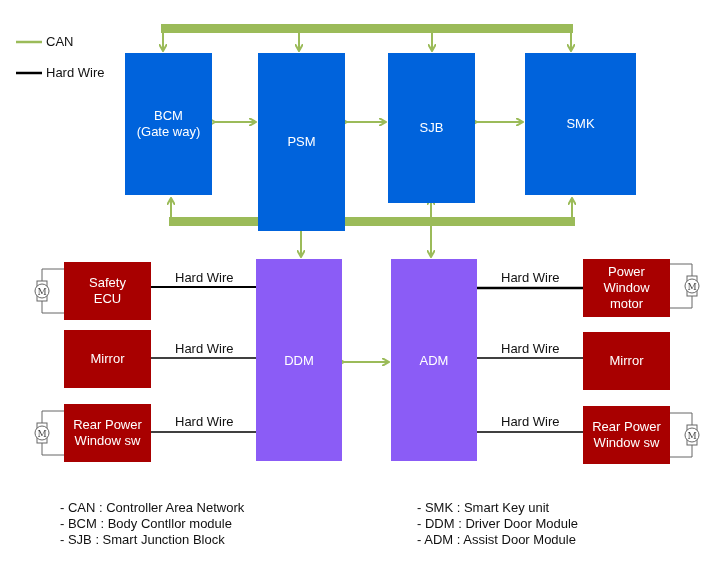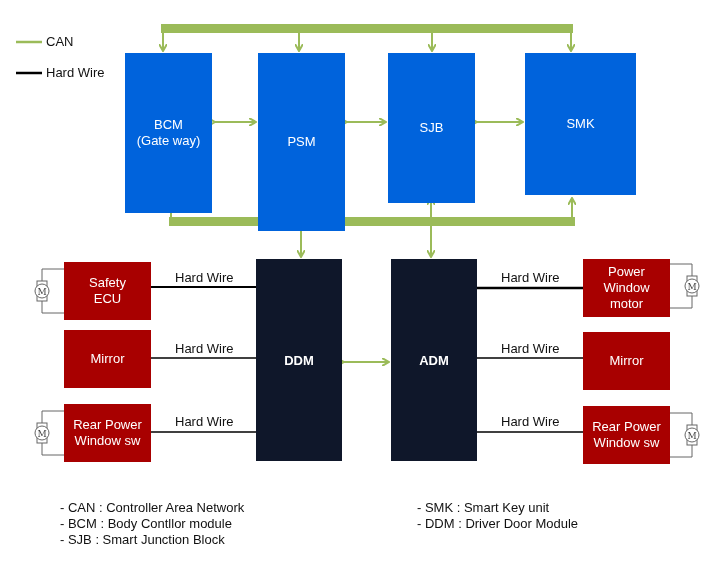--- a/index.html
+++ b/index.html
@@ -1,20 +1,20 @@
 <!DOCTYPE html>
 <html><head>
 <meta charset="utf-8">
 <style>
   html,body{margin:0;padding:0;background:#fff;}
   body{width:703px;height:584px;position:relative;overflow:hidden;font-family:"Liberation Sans",sans-serif;}
   svg{position:absolute;left:0;top:0;}
   .box{position:absolute;display:flex;align-items:center;justify-content:center;text-align:center;color:#fff;font-size:13px;line-height:16px;white-space:pre-line;}
   .blue{background:#0063dc;}
-  .orange{background:#0f172a;align-items:flex-start;font-weight:bold;}
+  .orange{background:#8b5cf6;align-items:flex-start;}
   .red{background:#a80000;}
   .lbl{position:absolute;font-size:13px;color:#111;}
   .legend-text{position:absolute;font-size:13px;color:#111;}
   .notes{position:absolute;font-size:13px;color:#111;line-height:16px;}
   .notes div{white-space:pre;}
 </style>
 </head>
 <body>
 
 <svg width="703" height="584">
@@ -79,21 +79,21 @@
         <rect x="687" y="425" width="10" height="20" fill="#fff" stroke="#666" stroke-width="1"></rect>
         <circle cx="692" cy="435" r="7" fill="#fff" stroke="#666" stroke-width="1"></circle>
         <text x="692" y="438.5" text-anchor="middle" font-size="9" font-family="&quot;DejaVu Serif&quot;, serif" fill="#444">M</text>
       </g>
     </g>
 </svg>
 
 <div class="legend-text" style="left:46px;top:34px;">CAN</div>
 <div class="legend-text" style="left:46px;top:65px;">Hard Wire</div>
 
-<div class="box blue" style="left:125px;top:53px;width:87px;height:160px;">BCM
+<div class="box blue" style="left:125px;top:53px;width:87px;height:142px;">BCM
 (Gate way)</div>
 <div class="box blue" style="left:258px;top:53px;width:87px;height:178px;">PSM</div>
 <div class="box blue" style="left:388px;top:53px;width:87px;height:150px;">SJB</div>
 <div class="box blue" style="left:525px;top:53px;width:111px;height:142px;">SMK</div>
 
 <div class="box orange" style="left:256px;top:259px;width:86px;height:202px;padding-top:94px;box-sizing:border-box;">DDM</div>
 <div class="box orange" style="left:391px;top:259px;width:86px;height:202px;padding-top:94px;box-sizing:border-box;">ADM</div>
 
 <div class="box red" style="left:64px;top:262px;width:87px;height:58px;">Safety
 ECU</div>
@@ -116,13 +116,14 @@
 <div class="lbl" style="left:501px;top:414px;">Hard Wire</div>
 
 <div class="notes" style="left:60px;top:500px;">
   <div>- CAN : Controller Area Network</div>
   <div>- BCM : Body Contllor module</div>
   <div>- SJB : Smart Junction Block</div>
 </div>
 <div class="notes" style="left:380px;top:500px;margin-left:37px;">
   <div>- SMK : Smart Key unit</div>
   <div>- DDM : Driver Door Module</div>
+  <div>- ADM : Assist Door Module</div>
 </div>
 
 </body></html>

